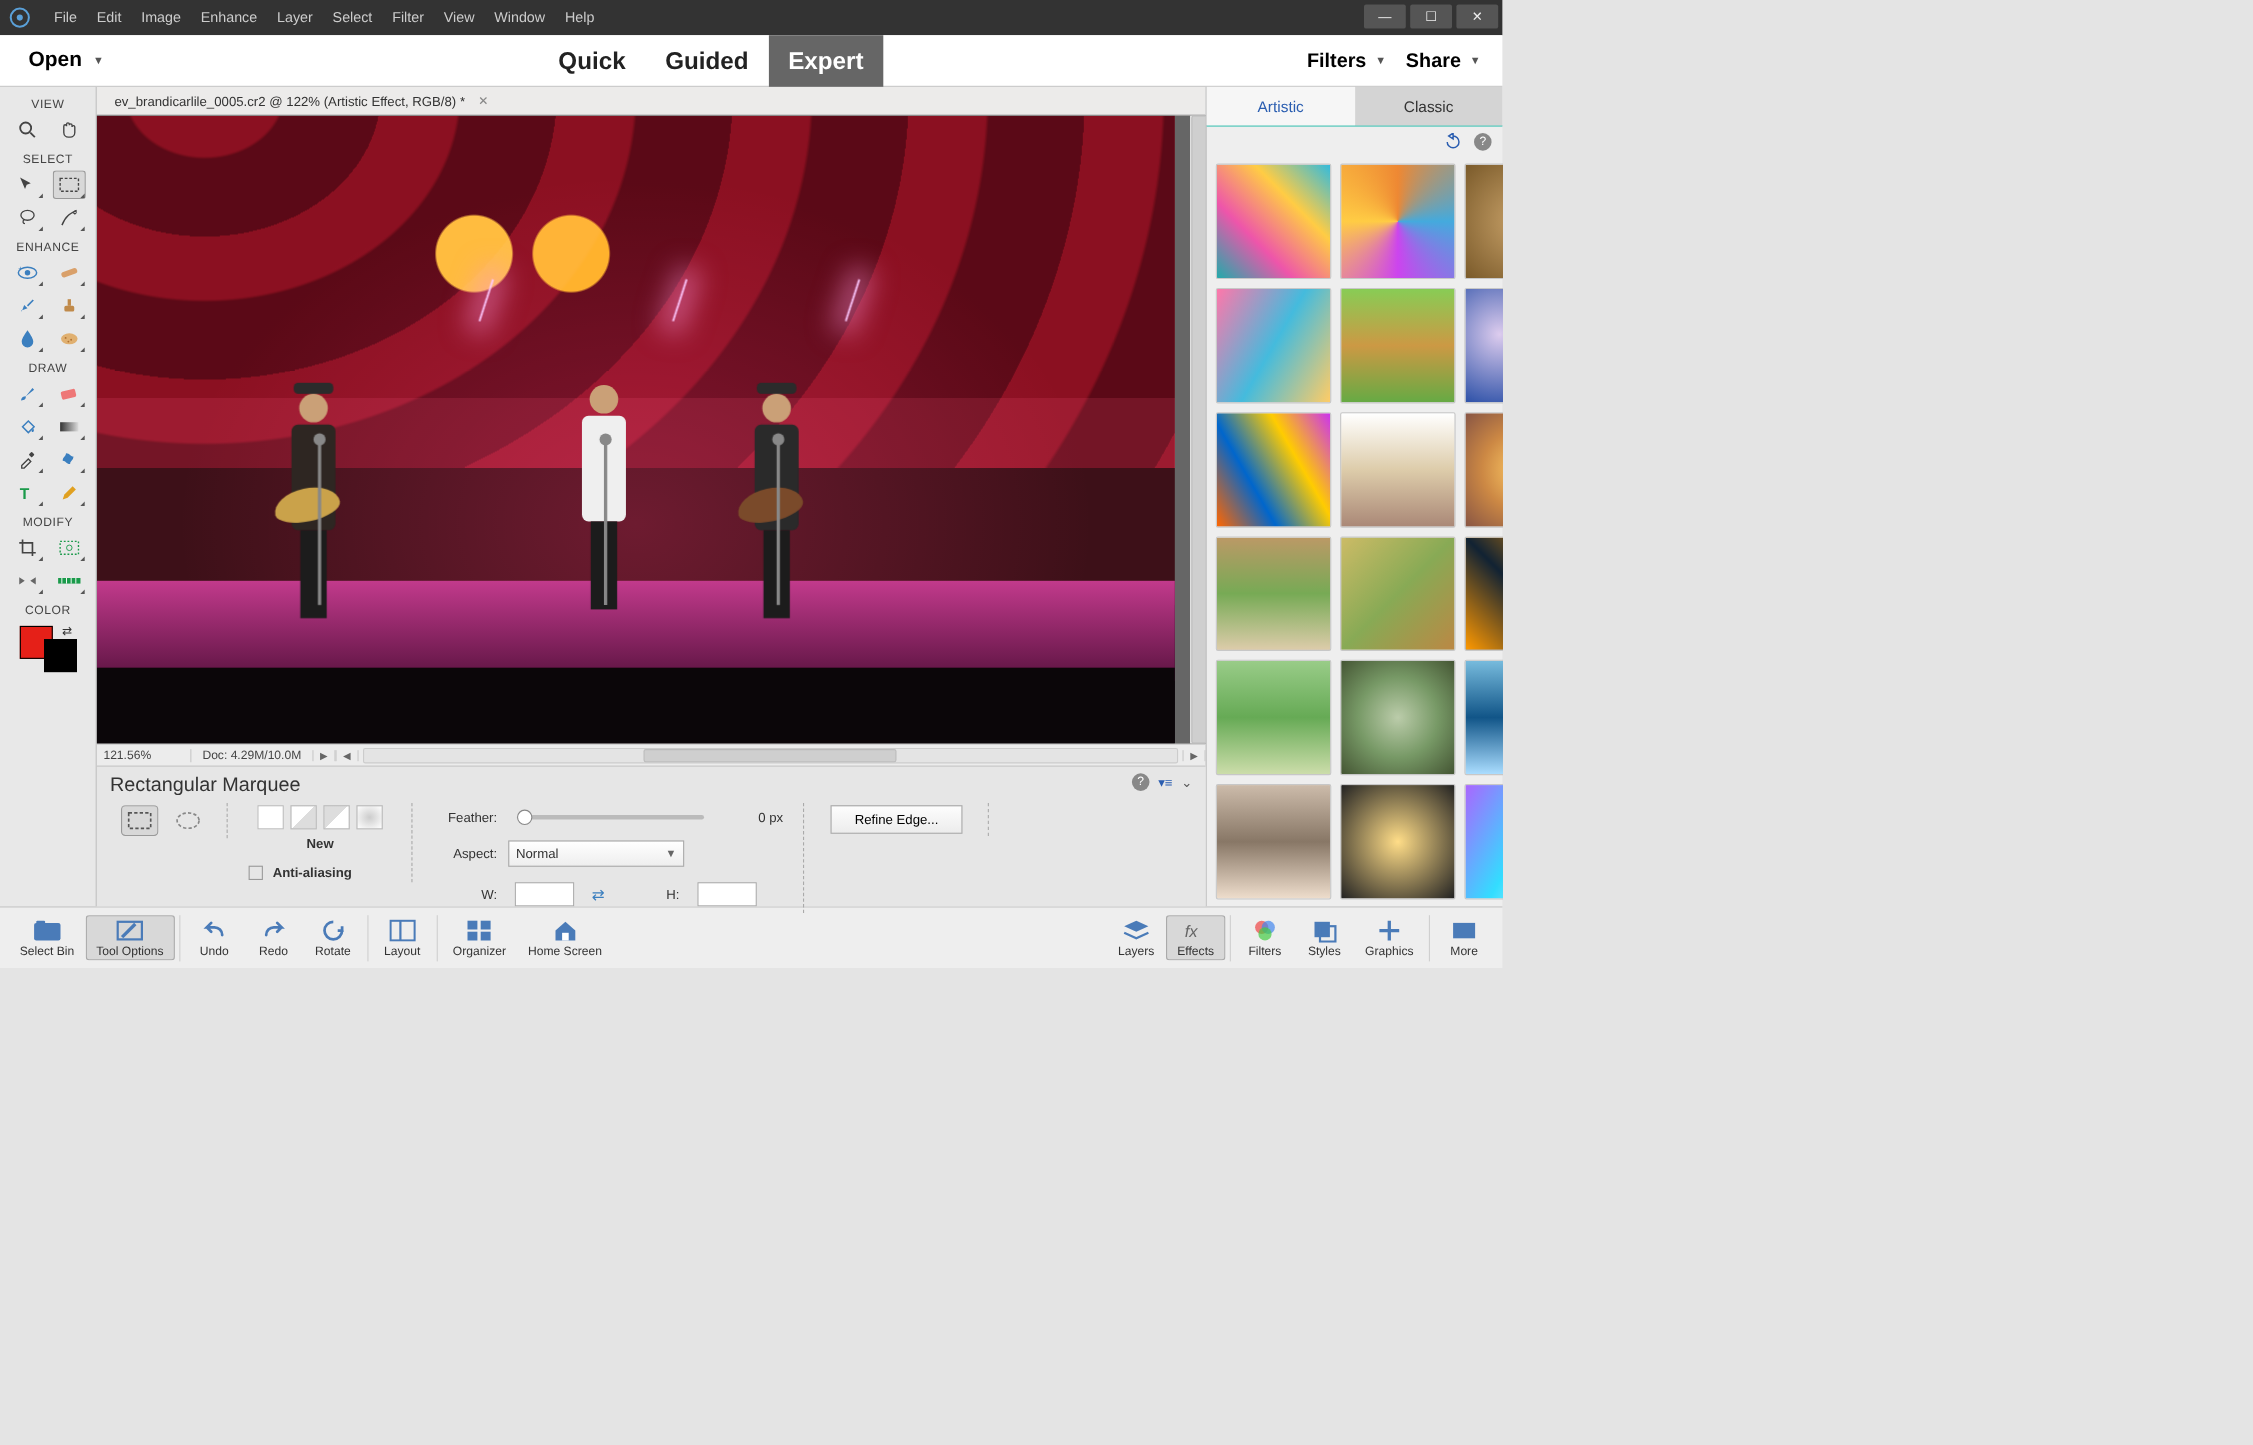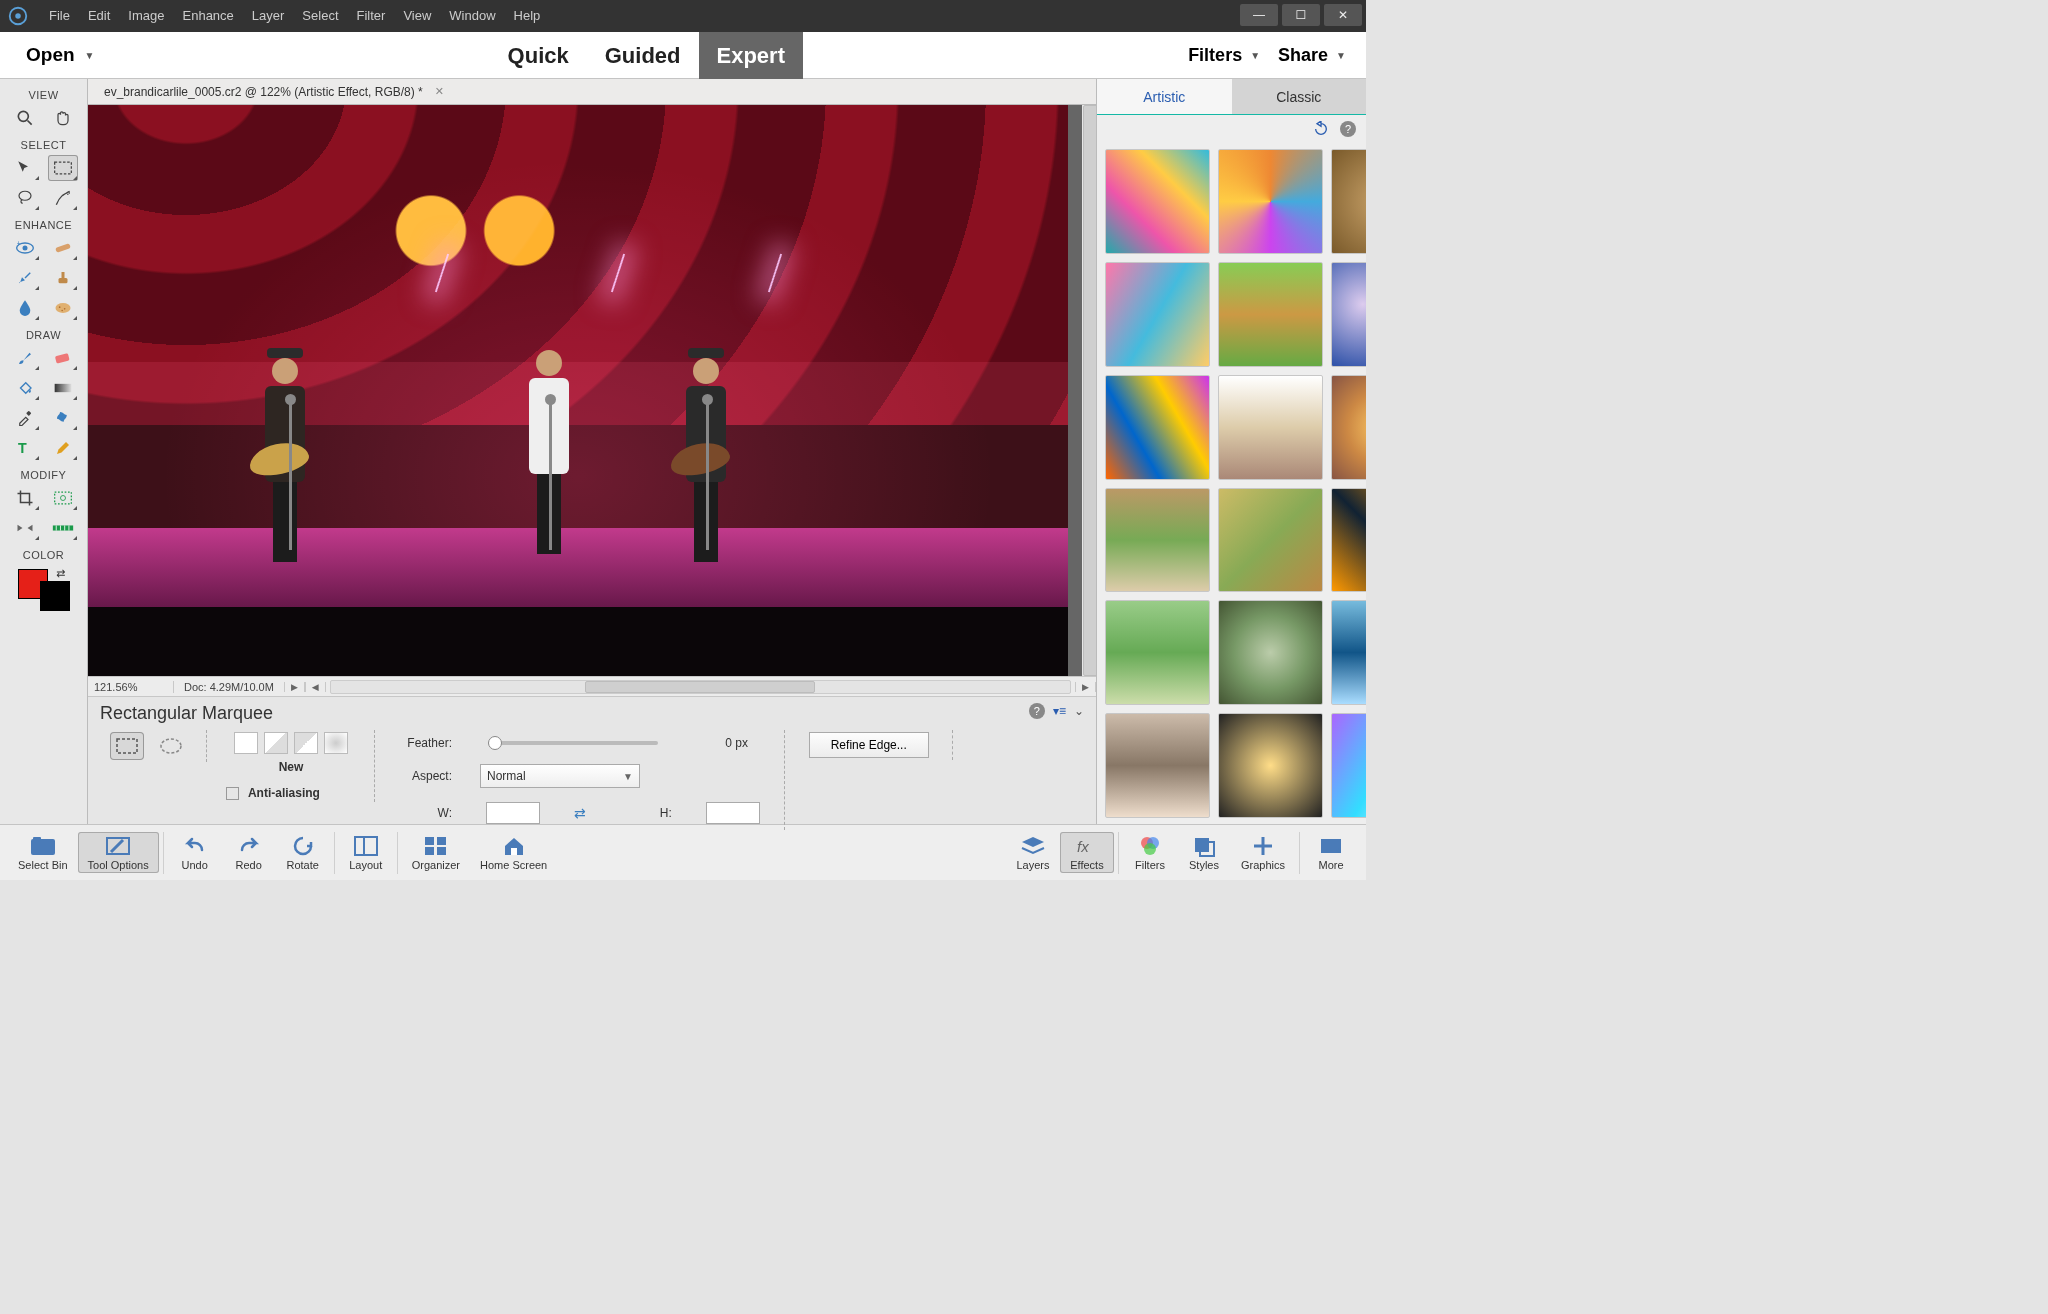--- a/index.html
+++ b/index.html
@@ -93,21 +93,21 @@
   .toolopts .cols{display:flex;gap:18px;align-items:flex-start;}
   .optgroup{display:flex;flex-direction:column;align-items:center;gap:6px; padding:0 10px; position:relative;}
   .optgroup.sep::after{content:"";position:absolute;right:-9px;top:-2px;bottom:-2px;border-right:1px dashed #aaa;}
   .shape-row{display:flex;gap:10px;align-items:center;}
   .shape{width:34px;height:28px;border-radius:4px;display:flex;align-items:center;justify-content:center;}
   .shape.sel{background:#d8d8d8;box-shadow:inset 0 0 0 1px #999;}
   .iconstack{display:flex;gap:6px;}
   .miniicon{width:24px;height:22px;border:1px solid #bbb;background:#fff;}
   .sublabel{font-size:12px;color:#333;}
   .checkbox{width:13px;height:13px;border:1px solid #999;display:inline-block;vertical-align:middle;margin-right:6px;}
-  .kv{display:flex;align-items:center;gap:28px;margin:4px 0;}
+  .kv{display:flex;align-items:center;gap:10px;margin:4px 0;}
   .kv label{width:58px;text-align:right;}
   .slider{flex:0 0 170px;height:4px;background:#bbb;border-radius:2px;position:relative;margin:0 8px;}
   .slider .knob{position:absolute;left:0;top:-5px;width:14px;height:14px;border-radius:50%;background:#fff;border:1px solid #888;}
   .valtext{width:54px;text-align:right;}
   .combo{width:160px;height:24px;border:1px solid #aaa;background:linear-gradient(#fff,#eee);display:flex;align-items:center;justify-content:space-between;padding:0 6px;font-size:12px;}
   .wh input{width:54px;height:22px;border:1px solid #aaa;background:#fff;margin:0 6px;}
   .swapwh{color:#3b7fbf;font-size:14px;}
   .refine{width:120px;height:26px;border:1px solid #aaa;background:linear-gradient(#fdfdfd,#ececec);font-size:12px;}
   
   

